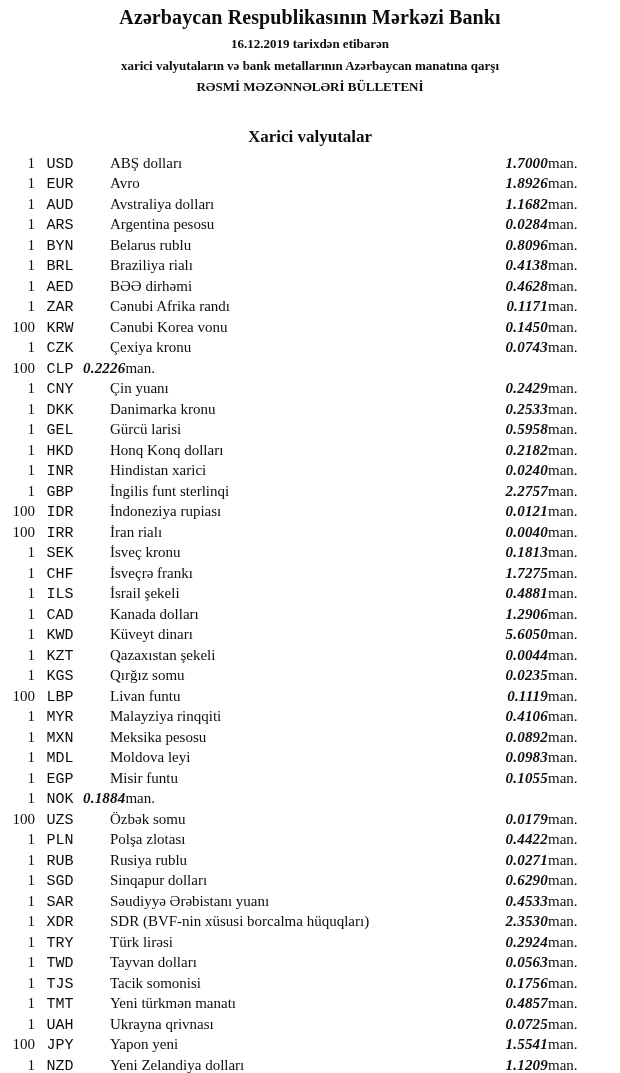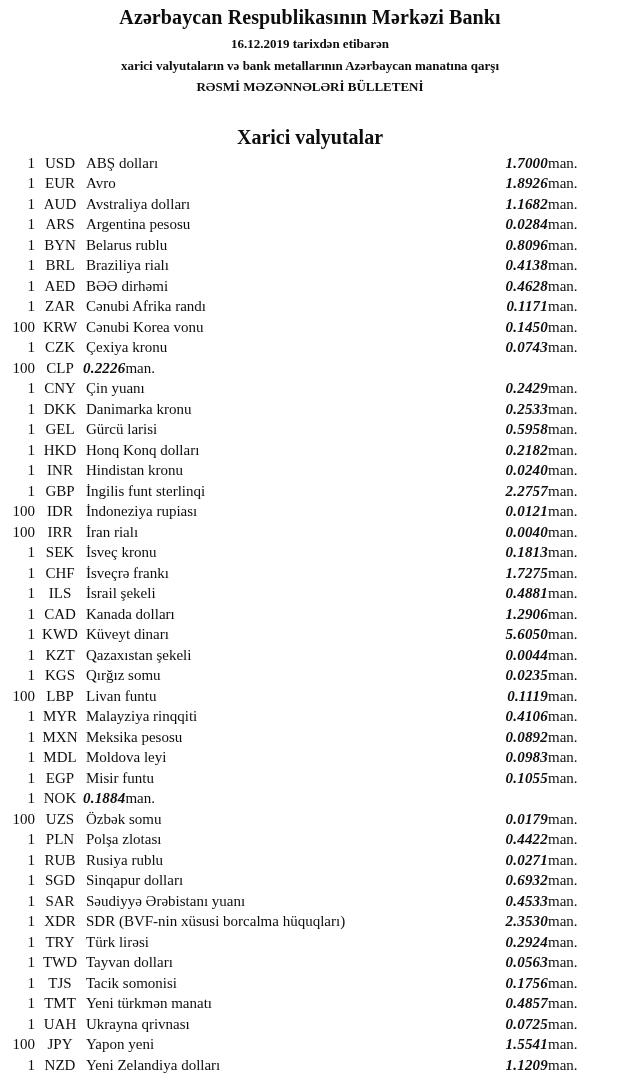--- a/index.html
+++ b/index.html
@@ -34,21 +34,21 @@
   .doc-sub {
     font-size: 13px;
     line-height: 21.5px;
     font-weight: 700;
   }
   .section-title {
     text-align: center;
     padding-left: 22px;
     margin-top: 29px;
     margin-bottom: 6px;
-    font-size: 20px;
+    font-size: 17px;
     line-height: 20px;
     font-weight: 700;
   }
   .rates {
     width: 100%;
   }
   .row {
     display: flex;
     align-items: baseline;
     height: 20.5px;
@@ -59,26 +59,28 @@
   .qty {
     width: 35px;
     flex: 0 0 35px;
     text-align: right;
   }
   .code {
     width: 46px;
     flex: 0 0 46px;
     text-align: center;
     margin-left: 2px;
+    font-family: Liberation Mono, monospace;
   }
   .name {
     flex: 1 1 auto;
     padding-left: 3px;
     text-align: left;
     overflow: hidden;
+    margin-left: 24px;
   }
   .rate {
     flex: 0 0 auto;
     text-align: right;
     font-weight: 700;
     font-style: italic;
     letter-spacing: 0.2px;
   }
   .unit {
     width: 50px;
@@ -216,21 +218,21 @@
     <span class="qty">1</span>
     <span class="code">HKD</span>
     <span class="name">Honq Konq dolları</span>
     <span class="rate">0.2182</span>
     <span class="unit">man.</span>
   </div>
 
   <div class="row">
     <span class="qty">1</span>
     <span class="code">INR</span>
-    <span class="name">Hindistan kronu</span>
+    <span class="name">Hindistan xarici</span>
     <span class="rate">0.0240</span>
     <span class="unit">man.</span>
   </div>
 
   <div class="row">
     <span class="qty">1</span>
     <span class="code">GBP</span>
     <span class="name">İngilis funt sterlinqi</span>
     <span class="rate">2.2757</span>
     <span class="unit">man.</span>
@@ -376,21 +378,21 @@
     <span class="code">RUB</span>
     <span class="name">Rusiya rublu</span>
     <span class="rate">0.0271</span>
     <span class="unit">man.</span>
   </div>
 
   <div class="row">
     <span class="qty">1</span>
     <span class="code">SGD</span>
     <span class="name">Sinqapur dolları</span>
-    <span class="rate">0.6932</span>
+    <span class="rate">0.6290</span>
     <span class="unit">man.</span>
   </div>
 
   <div class="row">
     <span class="qty">1</span>
     <span class="code">SAR</span>
     <span class="name">Səudiyyə Ərəbistanı yuanı</span>
     <span class="rate">0.4533</span>
     <span class="unit">man.</span>
   </div>

